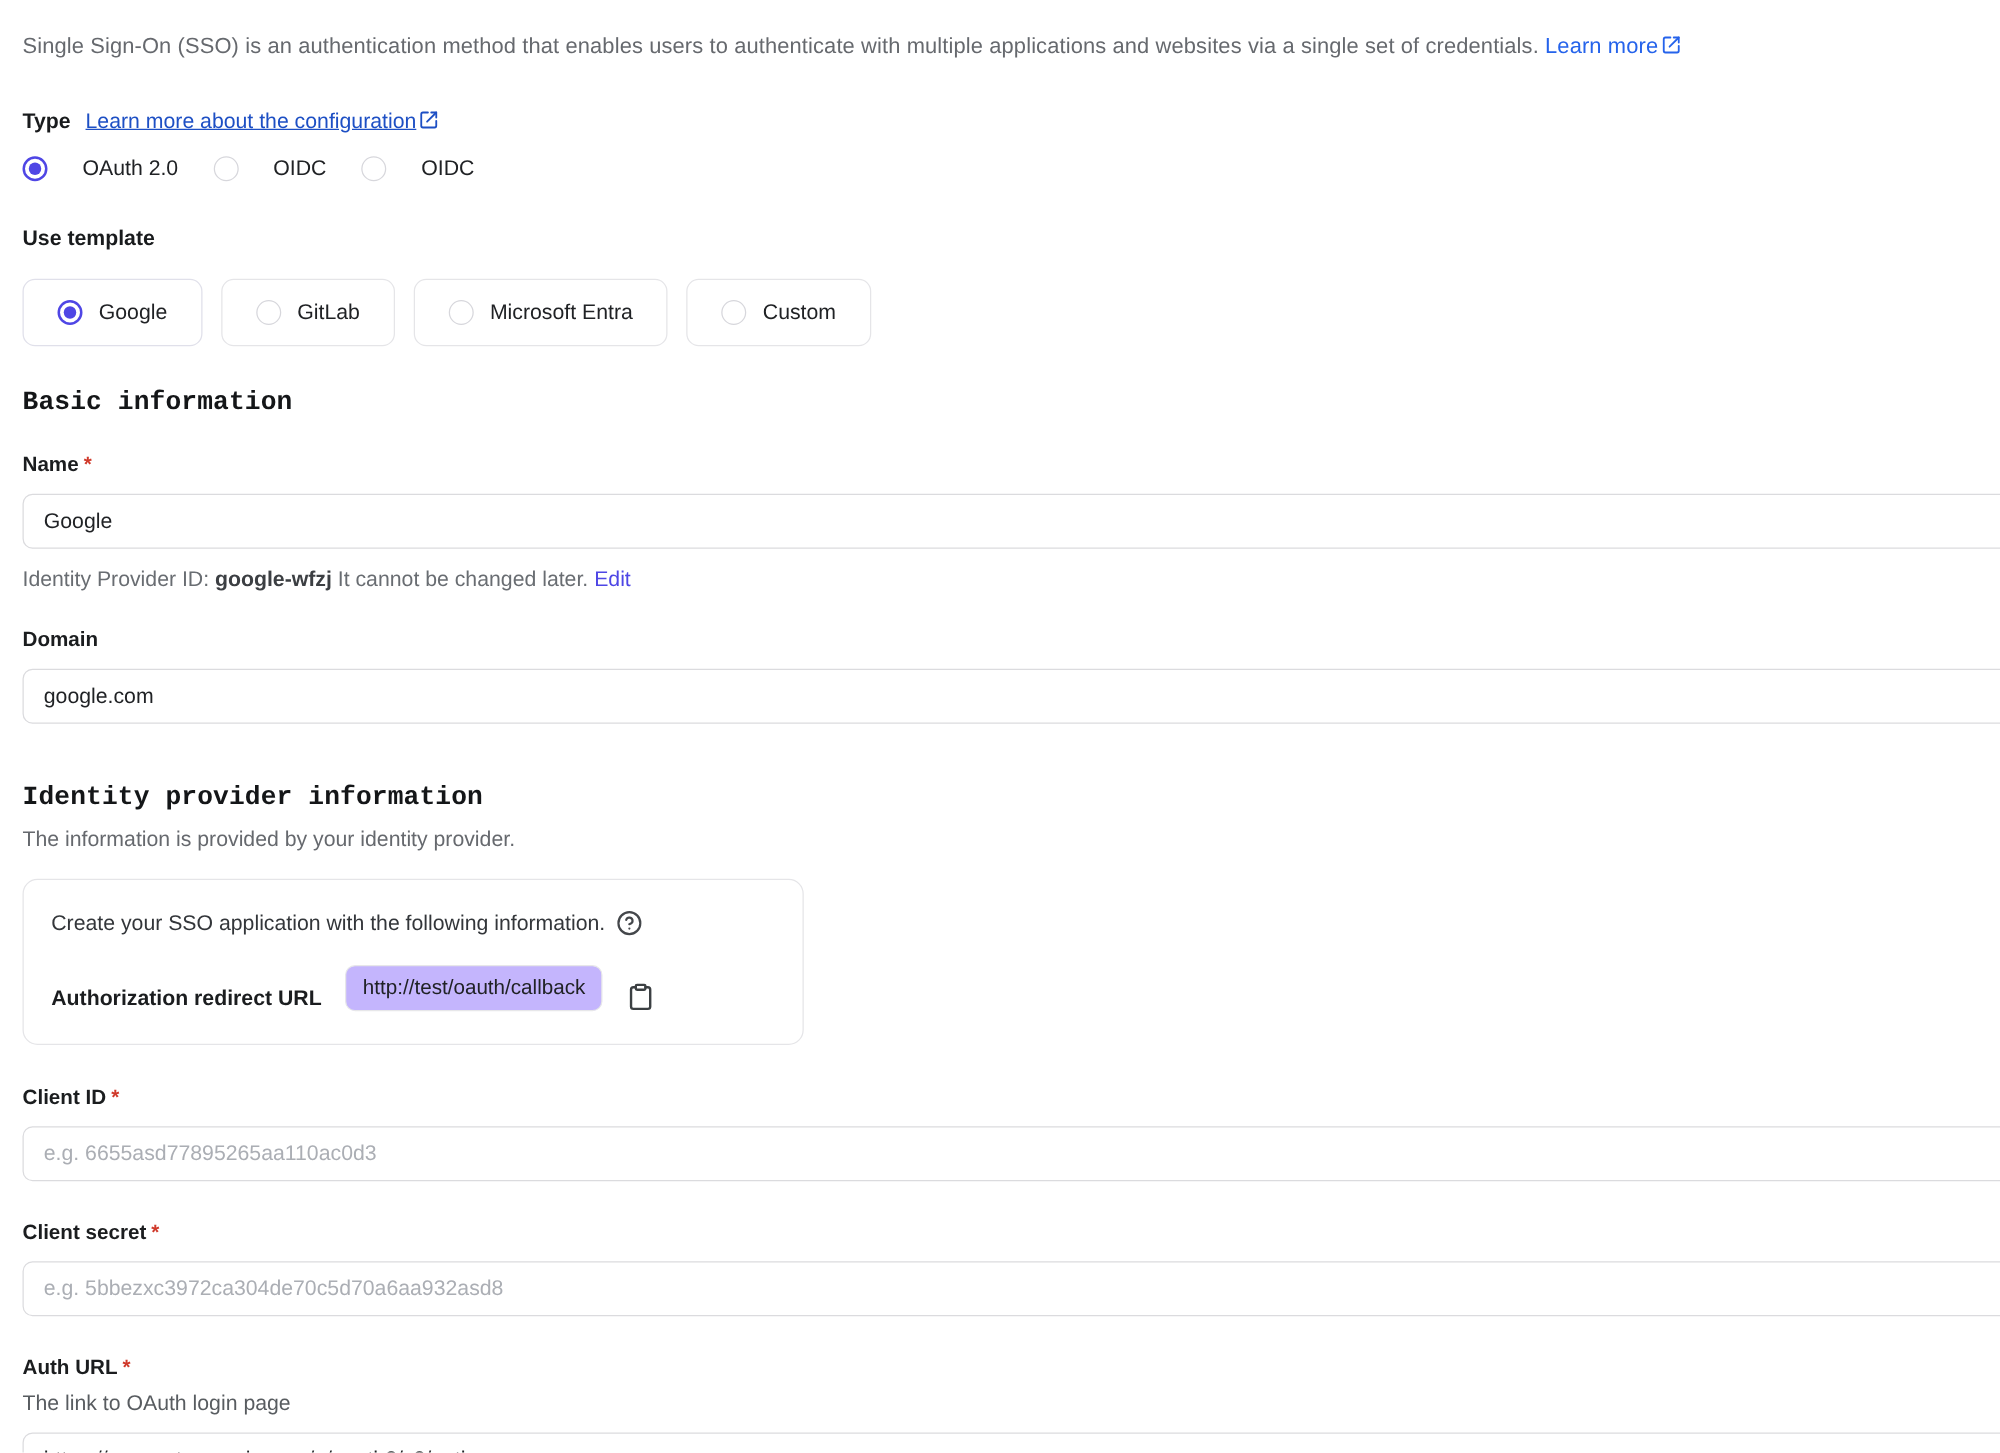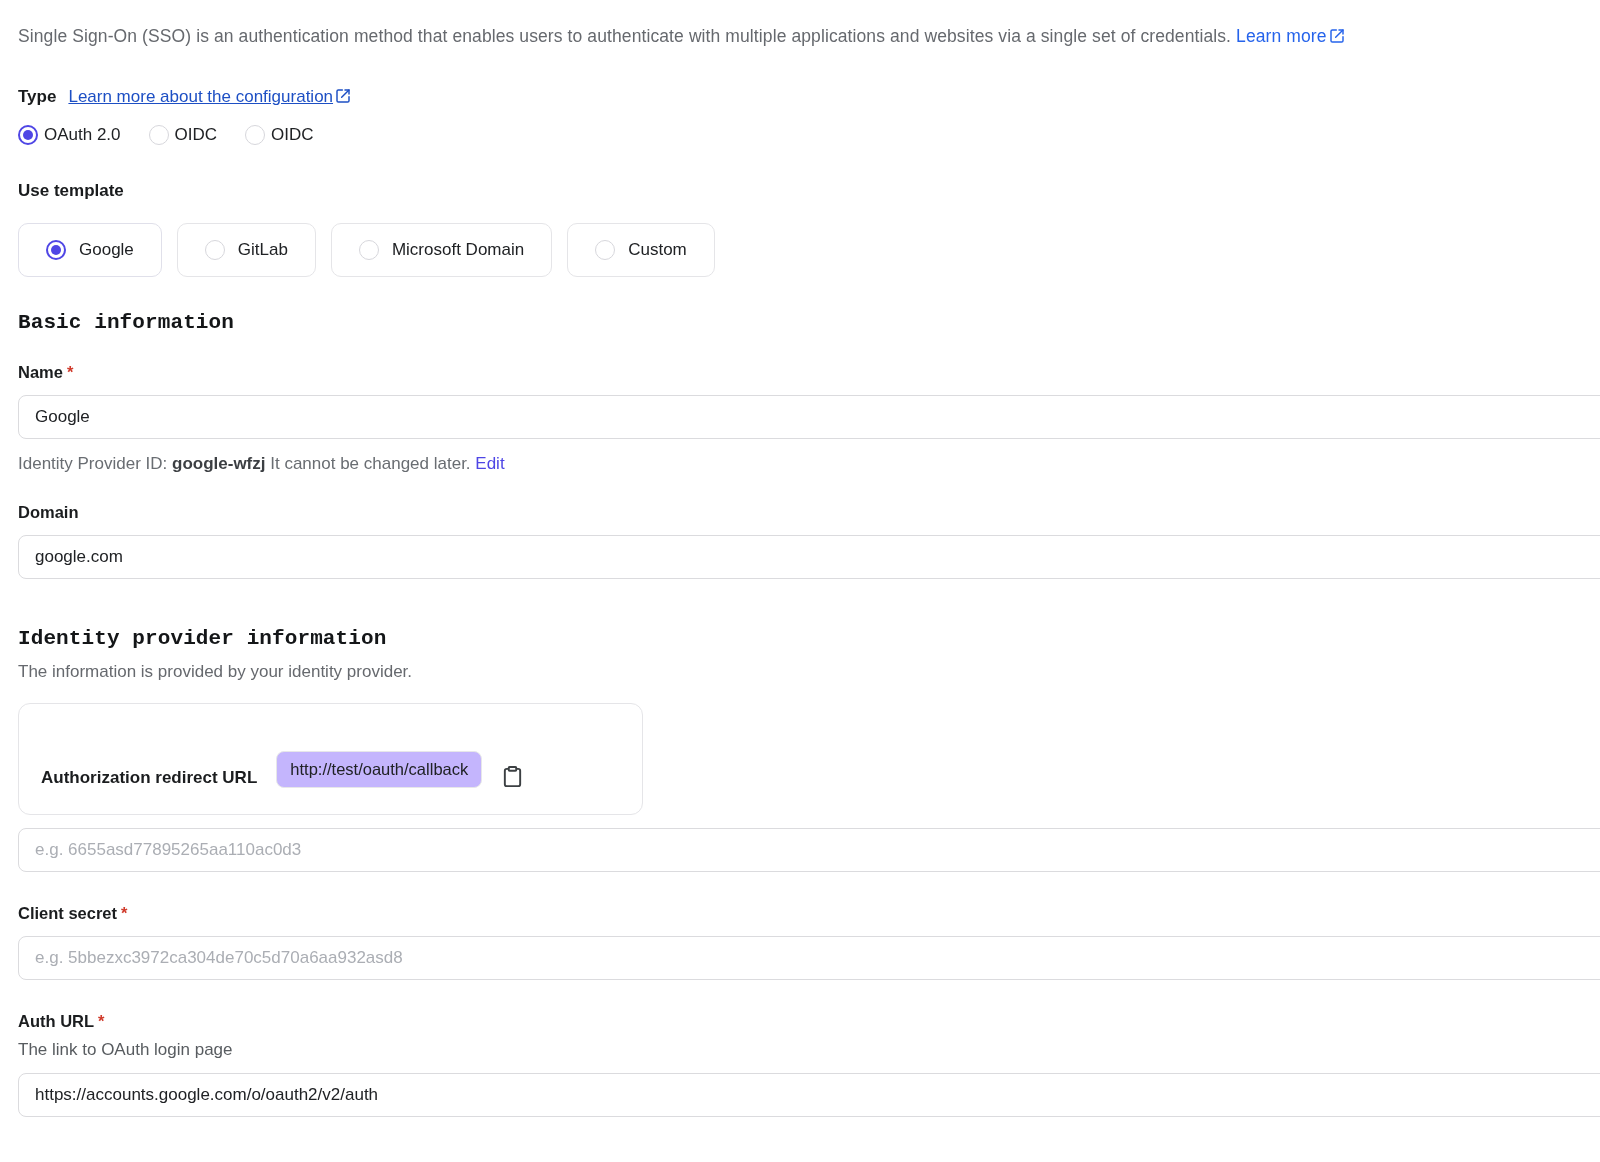--- a/index.html
+++ b/index.html
@@ -48,21 +48,21 @@
 
   .radio-row {
     margin-top: 18px;
     display: flex;
     align-items: center;
     gap: 28px;
   }
   .radio-item {
     display: flex;
     align-items: flex-end;
-    gap: 6px;
+    gap: 28px;
     cursor: pointer;
     font-size: 17px;
     color: #202225;
   }
   .radio-circle {
     width: 20px; height: 20px;
     border-radius: 50%;
     border: 1.5px solid #d7d7dc;
     background: #fff;
     flex: 0 0 auto;
@@ -260,21 +260,21 @@
     <div class="tpl-card selected">
       <span class="radio-circle"></span>
       <span>Google</span>
     </div>
     <div class="tpl-card">
       <span class="radio-circle"></span>
       <span>GitLab</span>
     </div>
     <div class="tpl-card">
       <span class="radio-circle"></span>
-      <span>Microsoft Domain</span>
+      <span>Microsoft Entra</span>
     </div>
     <div class="tpl-card">
       <span class="radio-circle"></span>
       <span>Custom</span>
     </div>
   </div>
 
   <h2 class="section-heading h-basic">Basic information</h2>
 
   <div class="field-label lbl-name">
@@ -286,34 +286,47 @@
     <span>Identity Provider ID: </span><b>google-wfzj</b><span> It cannot be changed later. </span><a class="edit-link">Edit</a>
   </div>
 
   <div class="field-label lbl-domain">Domain</div>
   <input class="text-input" type="text" value="google.com" style="">
 
   <h2 class="section-heading h-idp">Identity provider information</h2>
   <div class="idp-subtitle">The information is provided by your identity provider.</div>
 
   <div class="info-card">
+    <div class="info-card-title">
+      <span>Create your SSO application with the following information.</span>
+      <span class="icon-btn">
+          <svg width="21" height="21" viewBox="0 0 24 24" fill="none" stroke="#44474b" stroke-width="2" stroke-linecap="round" stroke-linejoin="round">
+            <circle cx="12" cy="12" r="10"></circle>
+            <path d="M9.09 9a3 3 0 0 1 5.83 1c0 2-3 3-3 3"></path>
+            <line x1="12" y1="17" x2="12.01" y2="17"></line>
+          </svg>
+        </span>
+    </div>
     <div class="redirect-row">
       <span class="redirect-label">Authorization redirect URL</span>
       <span class="code-chip">http://test/oauth/callback</span>
       <button class="icon-btn">
           <span>
             <svg width="23" height="23" viewBox="0 0 24 24" fill="none" stroke="#3c4043" stroke-width="2" stroke-linecap="round" stroke-linejoin="round">
               <path d="M16 4h2a2 2 0 0 1 2 2v14a2 2 0 0 1-2 2H6a2 2 0 0 1-2-2V6a2 2 0 0 1 2-2h2"></path>
               <rect x="8" y="2" width="8" height="4" rx="1" ry="1"></rect>
             </svg>
           </span>
         </button>
     </div>
   </div>
 
+  <div class="field-label lbl-client-id">
+    <span>Client ID</span><span class="req">*</span>
+  </div>
   <input class="text-input" type="text" placeholder="e.g. 6655asd77895265aa110ac0d3" style="">
 
   <div class="field-label lbl-client-secret">
     <span>Client secret</span><span class="req">*</span>
   </div>
   <input class="text-input" type="text" placeholder="e.g. 5bbezxc3972ca304de70c5d70a6aa932asd8" style="">
 
   <div class="field-label lbl-auth-url">
     <span>Auth URL</span><span class="req">*</span>
   </div>

